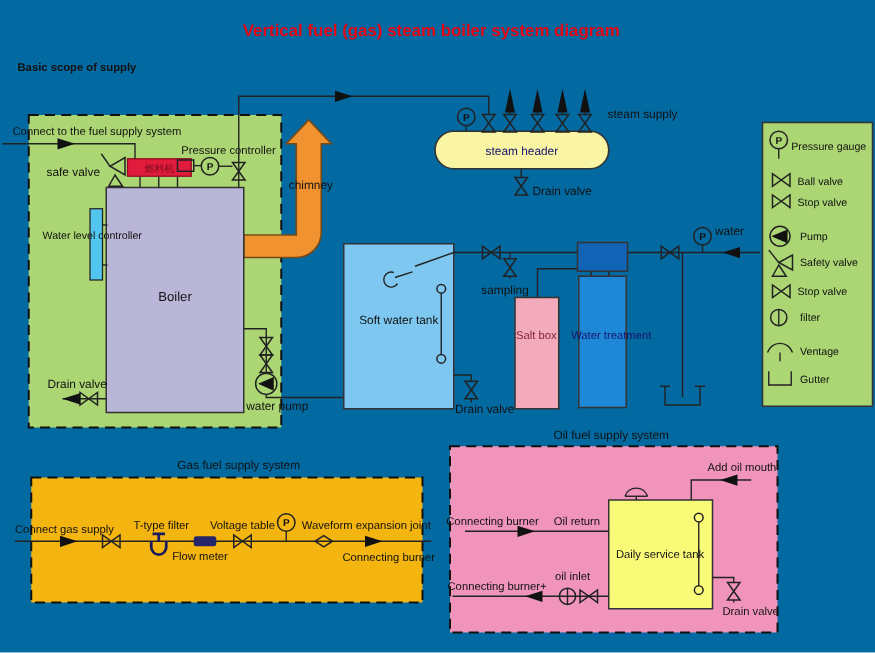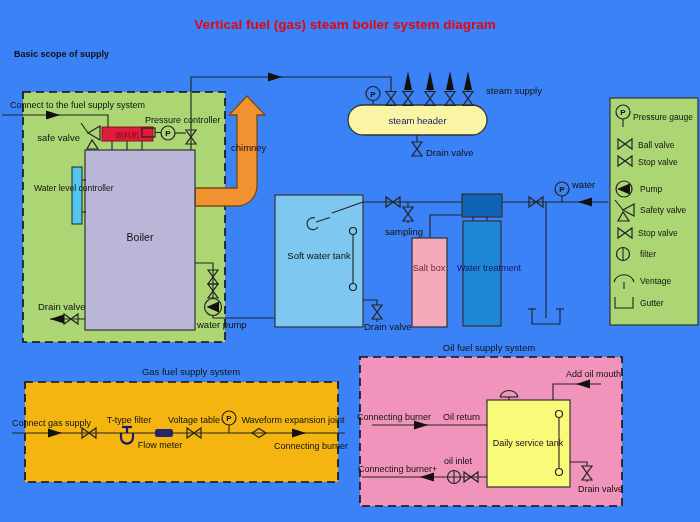--- a/index.html
+++ b/index.html
@@ -1,16 +1,16 @@
 <!DOCTYPE html>
 <html><head>
 <meta charset="utf-8">
 <style>
   html,body{margin:0;padding:0;background:#fff;}
-  .stage{position:relative;width:700px;height:522px;background:#3b82f6;overflow:hidden;}
+  .stage{position:relative;width:700px;height:522px;background:#0369a1;overflow:hidden;}
   text{font-family:"Liberation Sans",sans-serif;fill:#111;}
   .t{font-size:9.5px;}
   .tm{font-size:9px;}
   .ts{font-size:8.5px;}
   .tb{font-size:10.5px;}
   .title{font-size:13.5px;font-weight:bold;fill:#e30613;}
   .scope{font-size:9px;font-weight:bold;}
   .mid{text-anchor:middle;}
   .end{text-anchor:end;}
   .navy{fill:#14146a;}

